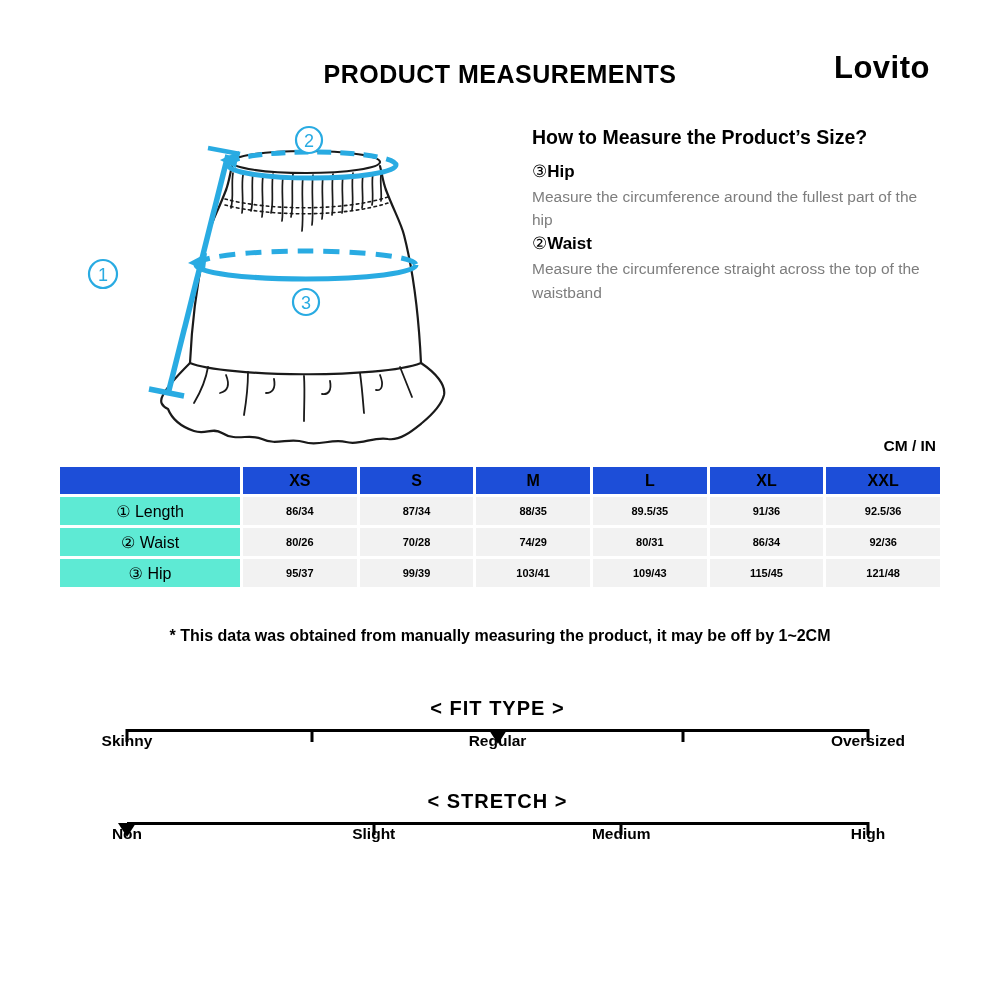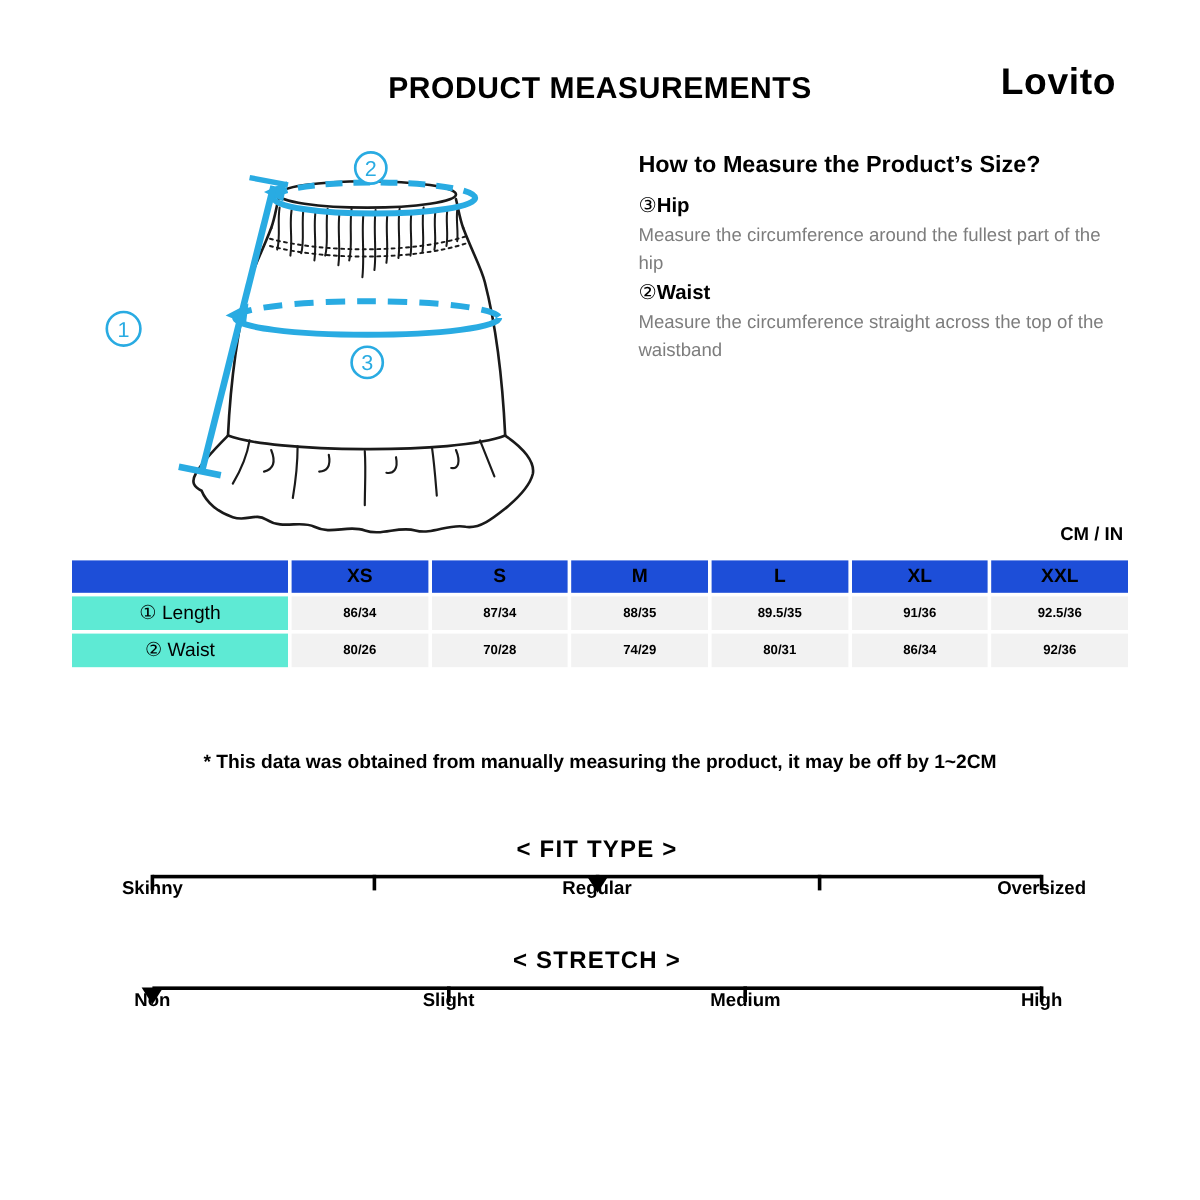--- a/index.html
+++ b/index.html
@@ -186,20 +186,29 @@
           </tr>
           <tr>
             <td class="row-label">② Waist</td>
             <td class="val">80/26</td>
             <td class="val">70/28</td>
             <td class="val">74/29</td>
             <td class="val">80/31</td>
             <td class="val">86/34</td>
             <td class="val">92/36</td>
           </tr>
+          <tr>
+            <td class="row-label">③ Hip</td>
+            <td class="val">95/37</td>
+            <td class="val">99/39</td>
+            <td class="val">103/41</td>
+            <td class="val">109/43</td>
+            <td class="val">115/45</td>
+            <td class="val">121/48</td>
+          </tr>
         </tbody>
     </table>
   </div>
 
   <div class="disclaimer">* This data was obtained from manually measuring the product, it may be off by 1~2CM</div>
 
   <div class="scale" style="top:697px">
     <div class="scale-title">&lt; FIT TYPE &gt;</div>
     <div class="scale-track">
         <div class="scale-tick" style="left: 0%;"></div>

